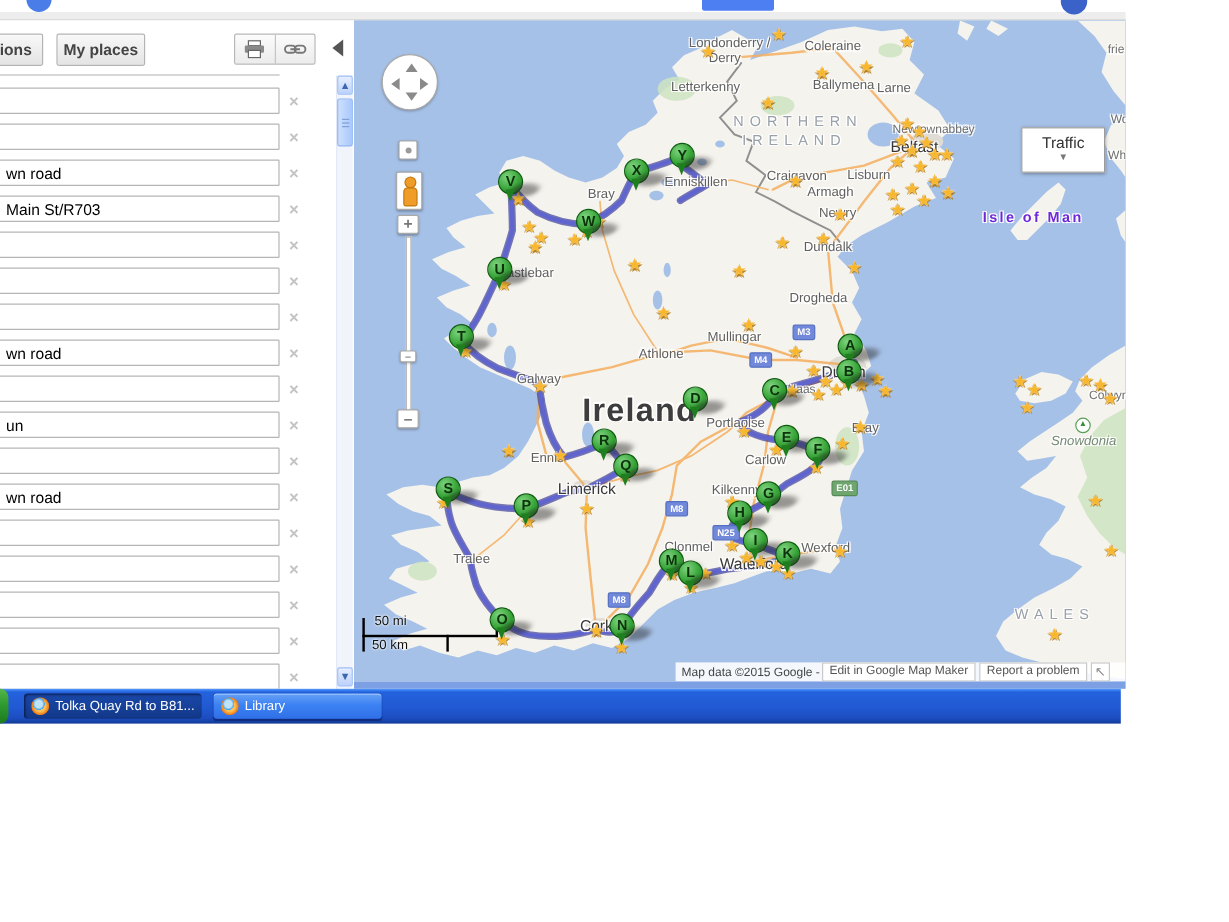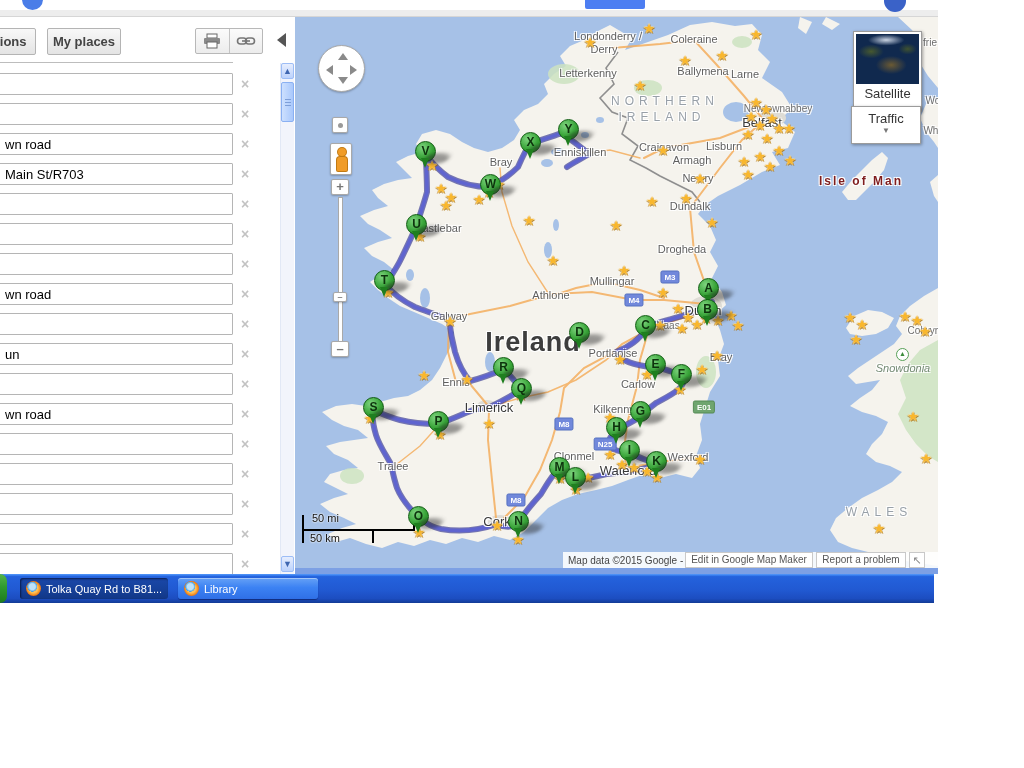--- a/index.html
+++ b/index.html
@@ -47,21 +47,21 @@
   
   #map{position:absolute;left:295px;top:17px;width:643px;height:551px;overflow:hidden;background:#a6c1e7;}
   #map-layer{position:absolute;left:0;top:0;width:643px;height:399px;}
   .mlabel{position:absolute;transform:translate(-50%,-50%);white-space:nowrap;color:#5f5f5f;
      font:11px "Liberation Sans",sans-serif;
      text-shadow:-1px -1px 0 rgba(255,255,255,.95),1px -1px 0 rgba(255,255,255,.95),-1px 1px 0 rgba(255,255,255,.95),1px 1px 0 rgba(255,255,255,.95);}
   .mlabel.city{font-size:13px;color:#383838;}
   .mlabel.town-sm{font-size:10px;color:#6e6e6e;}
   .mlabel.region{font-size:12px;color:#98a0a8;letter-spacing:5px;}
   .mlabel.country{font-size:27px;font-weight:bold;color:#3d3d3d;letter-spacing:1px;}
-  .mlabel.island{font-size:12px;font-weight:bold;color:#7f1d1d;letter-spacing:2px;}
+  .mlabel.island{font-size:12px;font-weight:bold;color:#6d28d9;letter-spacing:2px;}
   .mlabel.park{font-size:11px;font-style:italic;color:#748a74;}
   .star{position:absolute;transform:translate(-50%,-55%);font-size:14px;line-height:1;color:#f9b72d;
      text-shadow:0 0 1px #fff,1px 1px 0 rgba(173,112,0,.85),-1px 1px 0 rgba(173,112,0,.6);}
   .badge{position:absolute;transform:translate(-50%,-50%);background:#7188db;color:#fff;
      font:bold 8px "Liberation Sans",sans-serif;padding:1px 3px;border-radius:2px;border:1px solid #5570c0;}
   .badge.green{background:#6fa56f;border-color:#558a55;}
   .pin{position:absolute;width:21px;height:21px;margin:-10px 0 0 -10px;border-radius:50%;
      background:radial-gradient(circle at 35% 30%,#7fd47f,#39a539 55%,#1f7f1f);
      border:1px solid #0e5c10;box-sizing:border-box;color:#0d330d;
      font:bold 12px "Liberation Sans",sans-serif;text-align:center;line-height:18px;}
@@ -501,24 +501,20 @@
     <div class="ctl" id="pegman">
       <span class="head"></span>
       <span class="body"></span>
     </div>
     <div class="ctl" id="zoom-in">+</div>
     <div id="zoom-track"></div>
     <div class="ctl" id="zoom-handle">–</div>
     <div class="ctl" id="zoom-out">–</div>
 
     
-    <div id="satellite-button">
-      <div id="sat-thumb"></div>
-      <div class="lbl">Satellite</div>
-    </div>
     <div id="traffic-button">
       <div class="lbl">Traffic</div>
       <div id="traffic-chevron">▼</div>
     </div>
 
     
     <div id="scalebar">
       <span id="scale-mi">50 mi</span>
       <span id="scale-km">50 km</span>
       <div class="h"></div>

